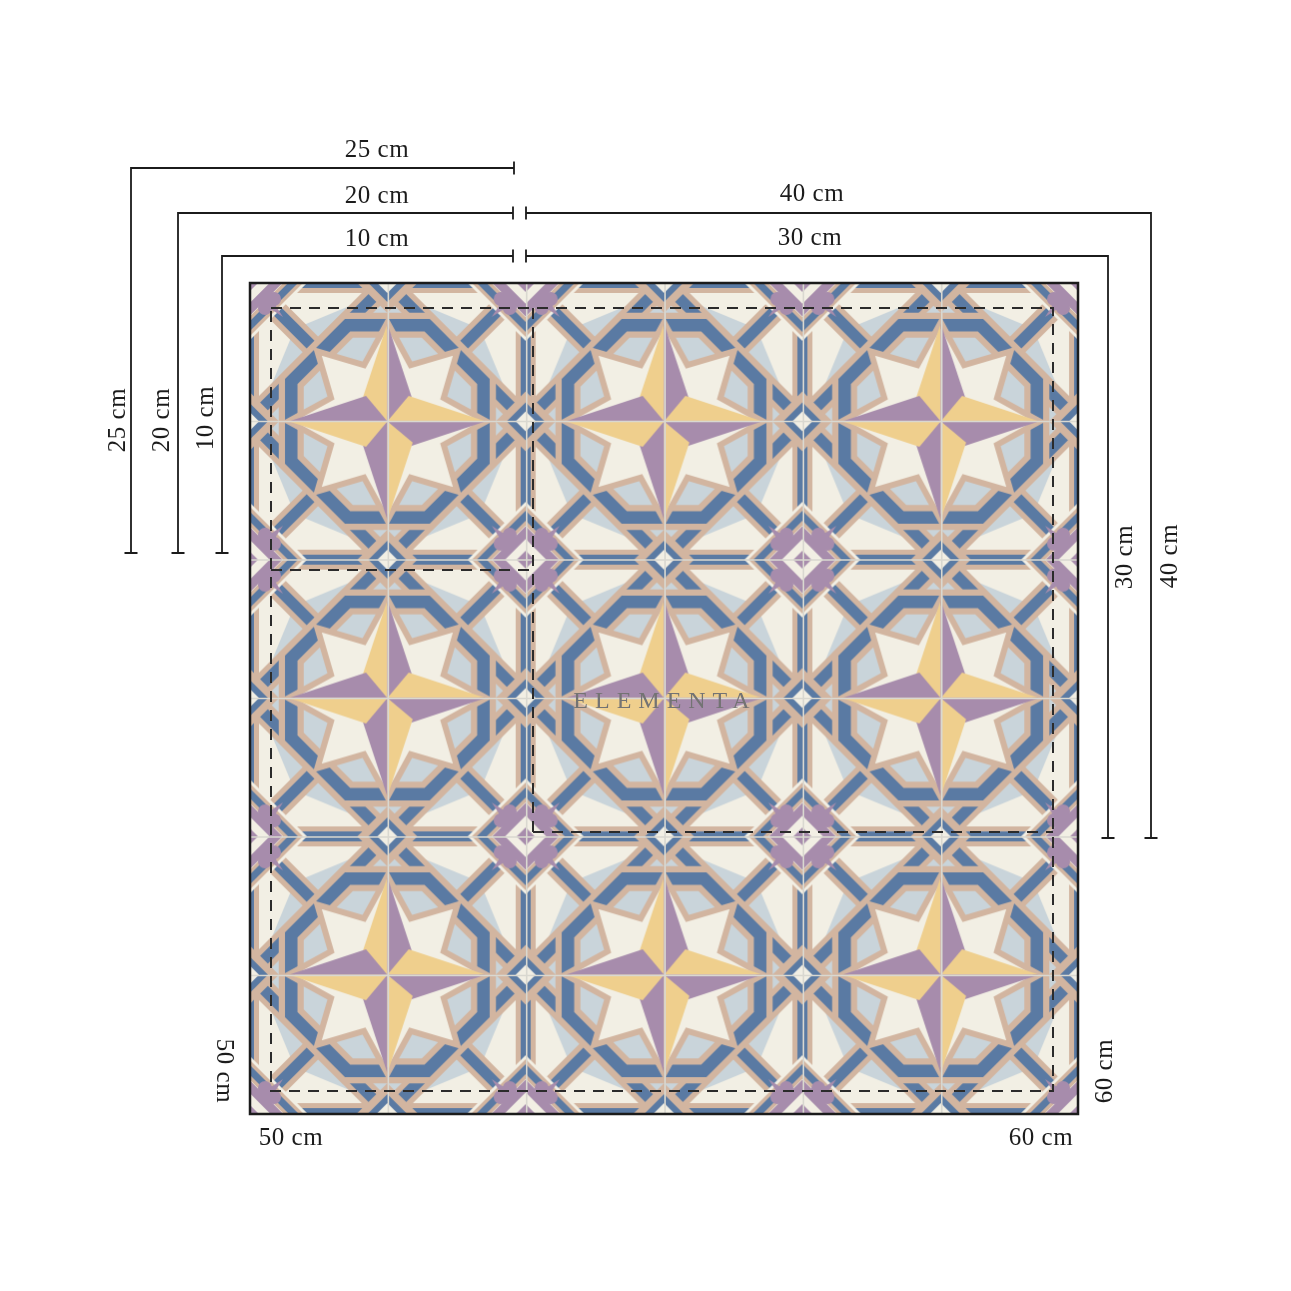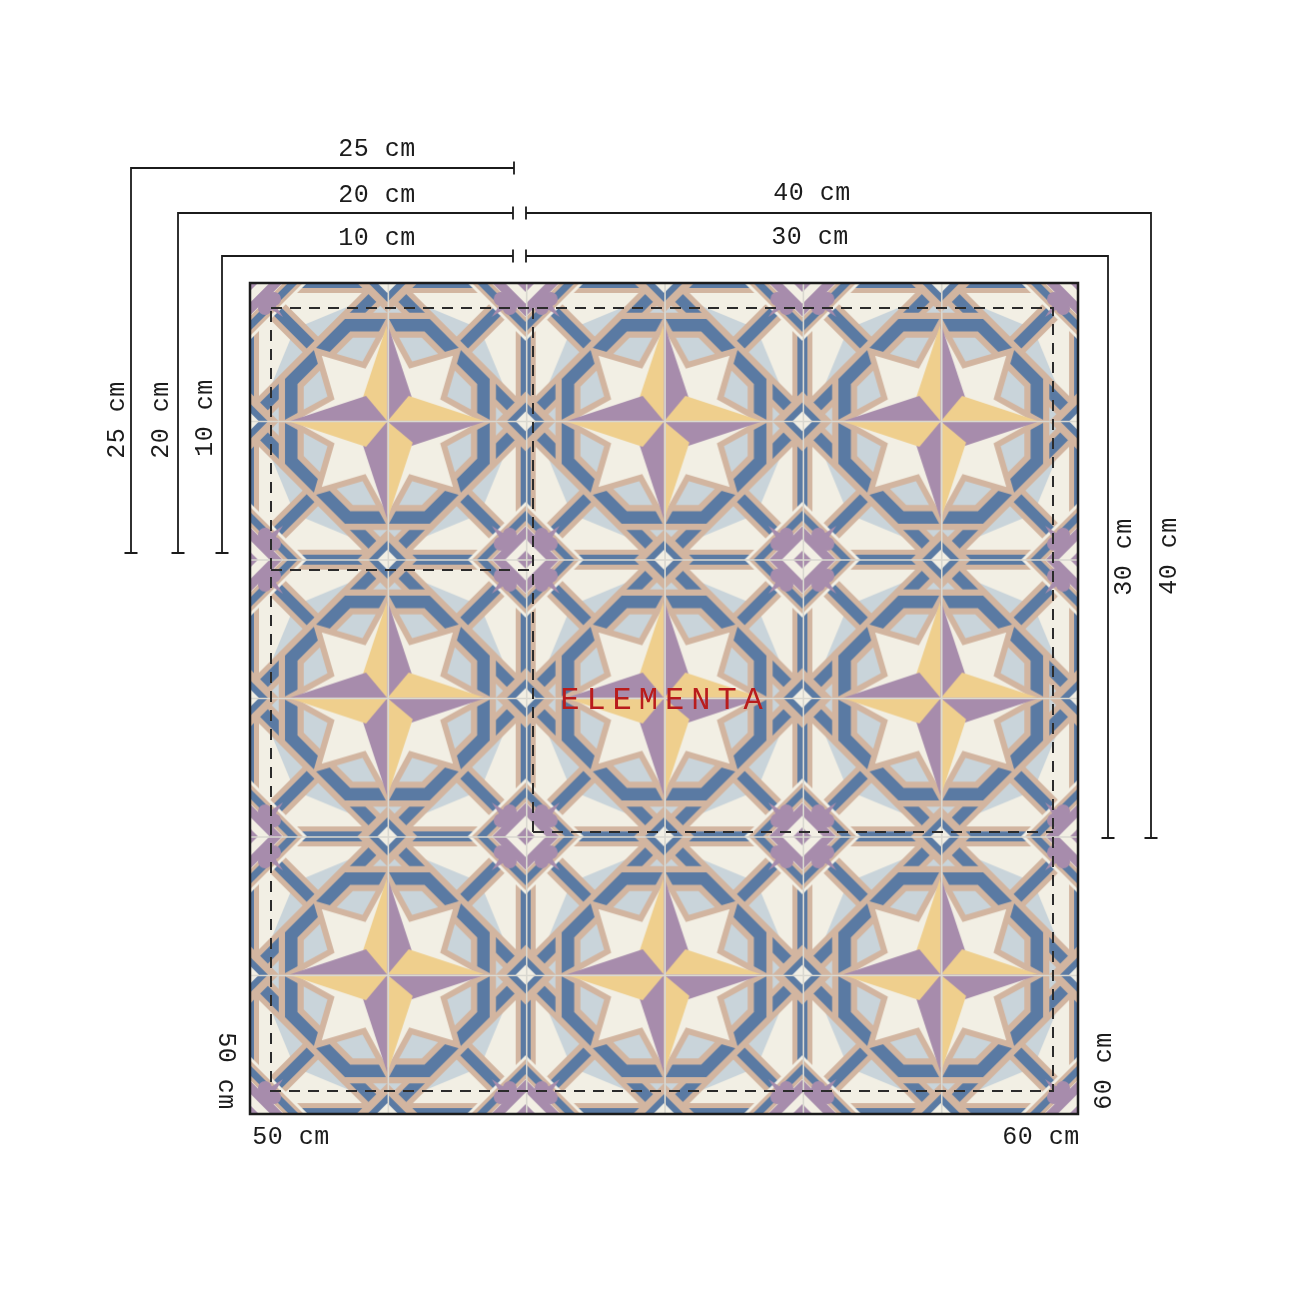--- a/index.html
+++ b/index.html
@@ -1,23 +1,23 @@
 <!DOCTYPE html>
 <html style="--cream: #F2EFE4; --light-blue: #C9D4DA; --blue: #5A7AA3; --tan: #D2B5A0; --purple: #A78CAC; --yellow: #EFCF8D; --joint: #D9D8D0; --line: #1B1B1B; --dash: #2B2B2B;"><head>
 <meta charset="utf-8">
 <style>
   html,body{margin:0;padding:0;background:#fff;}
   #stage{position:relative;width:1291px;height:1291px;background:#fff;overflow:hidden;
-         font-family:Liberation Mono, monospace;}
+         font-family:Liberation Serif, serif;}
   #gfx{position:absolute;left:0;top:0;}
   .dim-label{position:absolute;font-size:25px;color:#1c1c1c;white-space:nowrap;
              transform:translate(-50%,-50%);letter-spacing:.5px;}
   .rot-ccw{transform:translate(-50%,-50%) rotate(-90deg);}
   .rot-cw{transform:translate(-50%,-50%) rotate(90deg);}
-  .brand{position:absolute;font-size:32px;letter-spacing:7px;color:#b91c1c;
+  .brand{position:absolute;font-size:24px;letter-spacing:7px;color:#737373;
          transform:translate(-50%,-50%);white-space:nowrap;}
   
   .f-cream{fill:var(--cream);} .f-lblue{fill:var(--light-blue);}
   .f-blue{fill:var(--blue);} .f-tan{fill:var(--tan);}
   .f-purple{fill:var(--purple);} .f-yellow{fill:var(--yellow);}
   .s-tan{stroke:var(--tan);fill:none;} .s-blue{stroke:var(--blue);fill:none;}
   .s-purple{stroke:var(--purple);fill:none;}
   .dashline{stroke:var(--dash);stroke-width:2;stroke-dasharray:11 8;fill:none;}
   .dimline{stroke:var(--line);stroke-width:1.8;fill:none;}
   .joint{stroke:var(--joint);stroke-width:1.6;}

